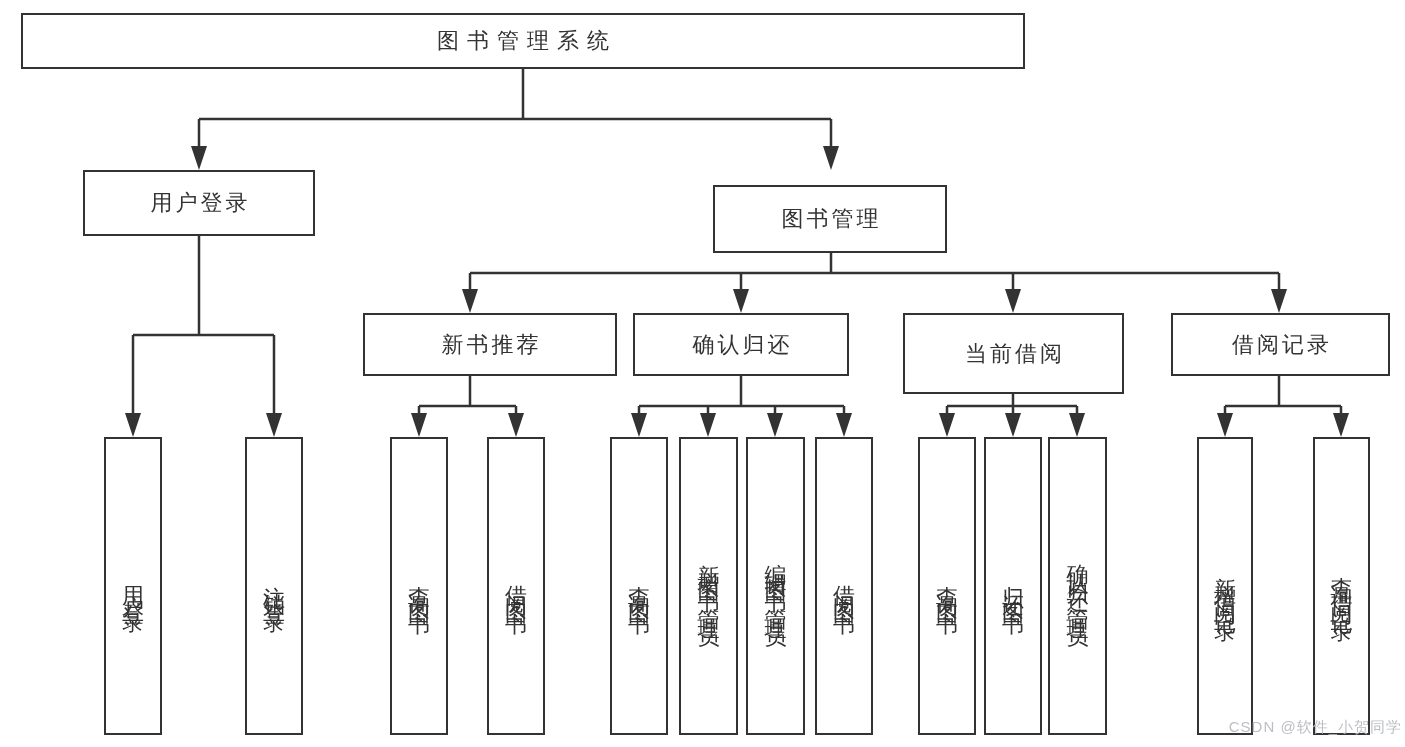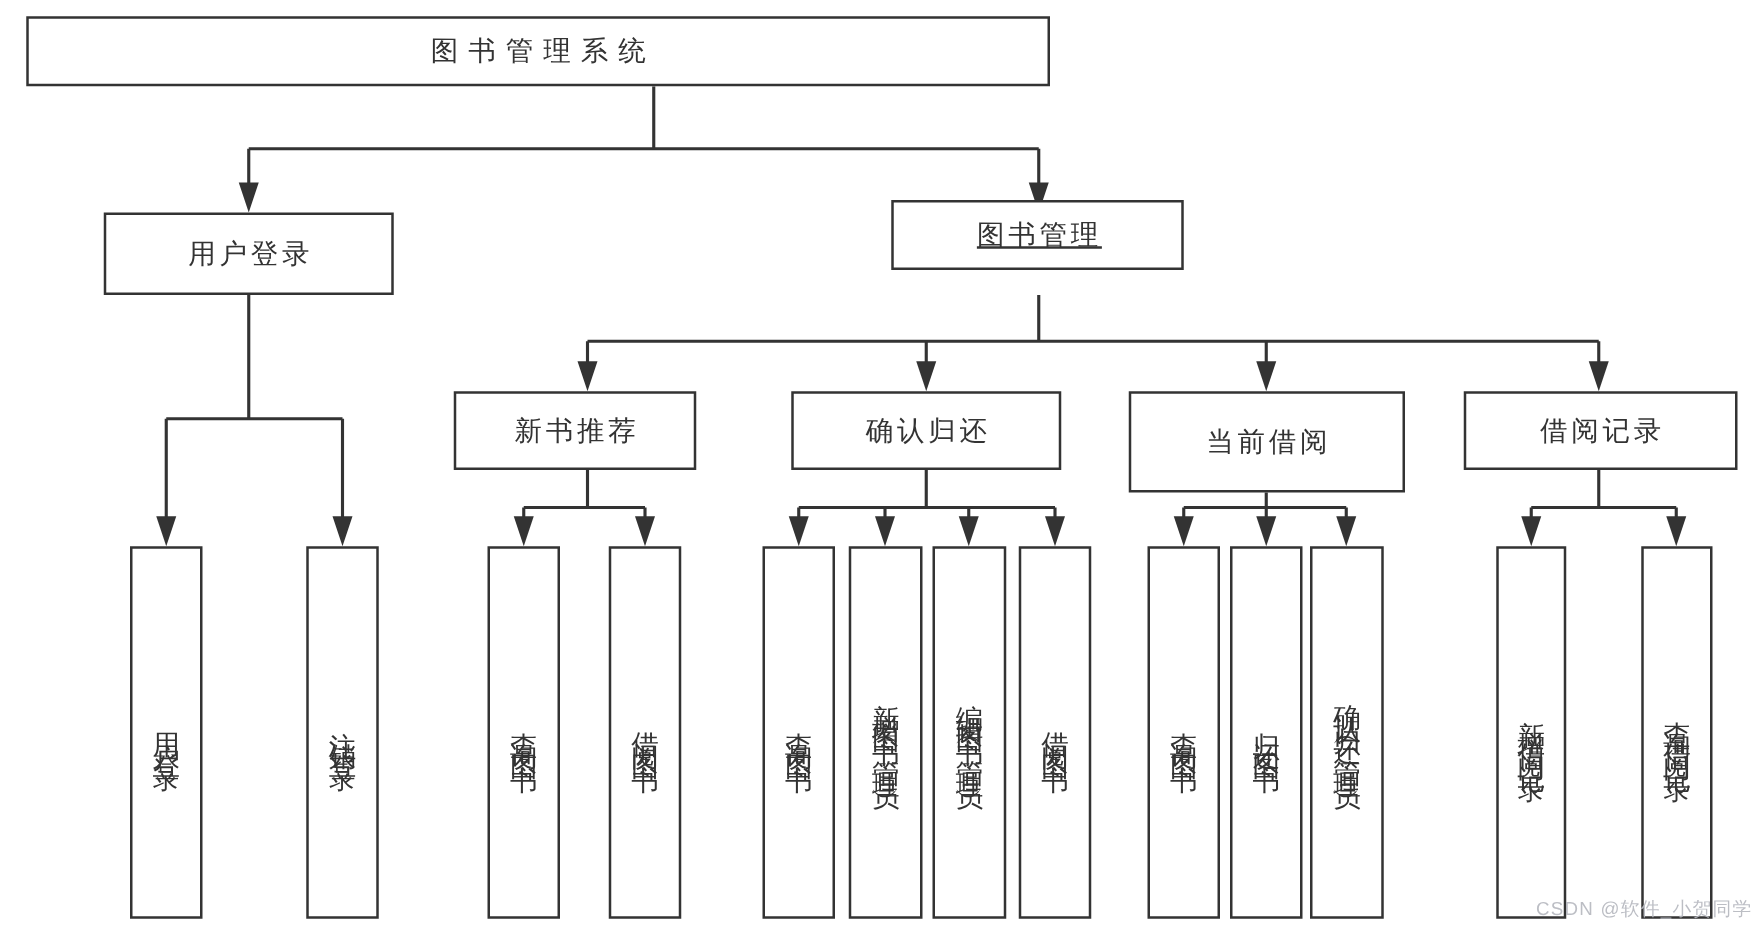--- a/index.html
+++ b/index.html
@@ -67,32 +67,32 @@
       <path class="tri" d="M1005 413 L1021 413 L1013 437 Z"></path>
       <path class="tri" d="M1069 413 L1085 413 L1077 437 Z"></path>
     </g>
     <g>
       <path class="line" d="M1279 376 V406 M1225 406 H1341 M1225 406 V414 M1341 406 V414"></path>
       <path class="tri" d="M1217 413 L1233 413 L1225 437 Z"></path>
       <path class="tri" d="M1333 413 L1349 413 L1341 437 Z"></path>
     </g>
   </svg>
 
-  <div class="node root-box" style="left:21px; top:13px; width:819px; height:56px;">
+  <div class="node root-box" style="left:21px; top:13px; width:1004px; height:56px;">
     <span class="lbl">图书管理系统</span>
   </div>
 
   <div class="node branch" style="left:83px; top:170px; width:232px; height:66px;">
     <span class="lbl">用户登录</span>
   </div>
-  <div class="node branch" style="left:713px; top:160px; width:234px; height:56px;text-decoration:underline;">
+  <div class="node branch" style="left:713px; top:185px; width:234px; height:68px;">
     <span class="lbl">图书管理</span>
   </div>
 
-  <div class="node branch" style="left:363px; top:313px; width:194px; height:63px;">
+  <div class="node branch" style="left:363px; top:313px; width:254px; height:63px;">
     <span class="lbl">新书推荐</span>
   </div>
   <div class="node branch" style="left:633px; top:313px; width:216px; height:63px;">
     <span class="lbl">确认归还</span>
   </div>
   <div class="node branch" style="left:903px; top:313px; width:221px; height:81px;">
     <span class="lbl">当前借阅</span>
   </div>
   <div class="node branch" style="left:1171px; top:313px; width:219px; height:63px;">
     <span class="lbl">借阅记录</span>

